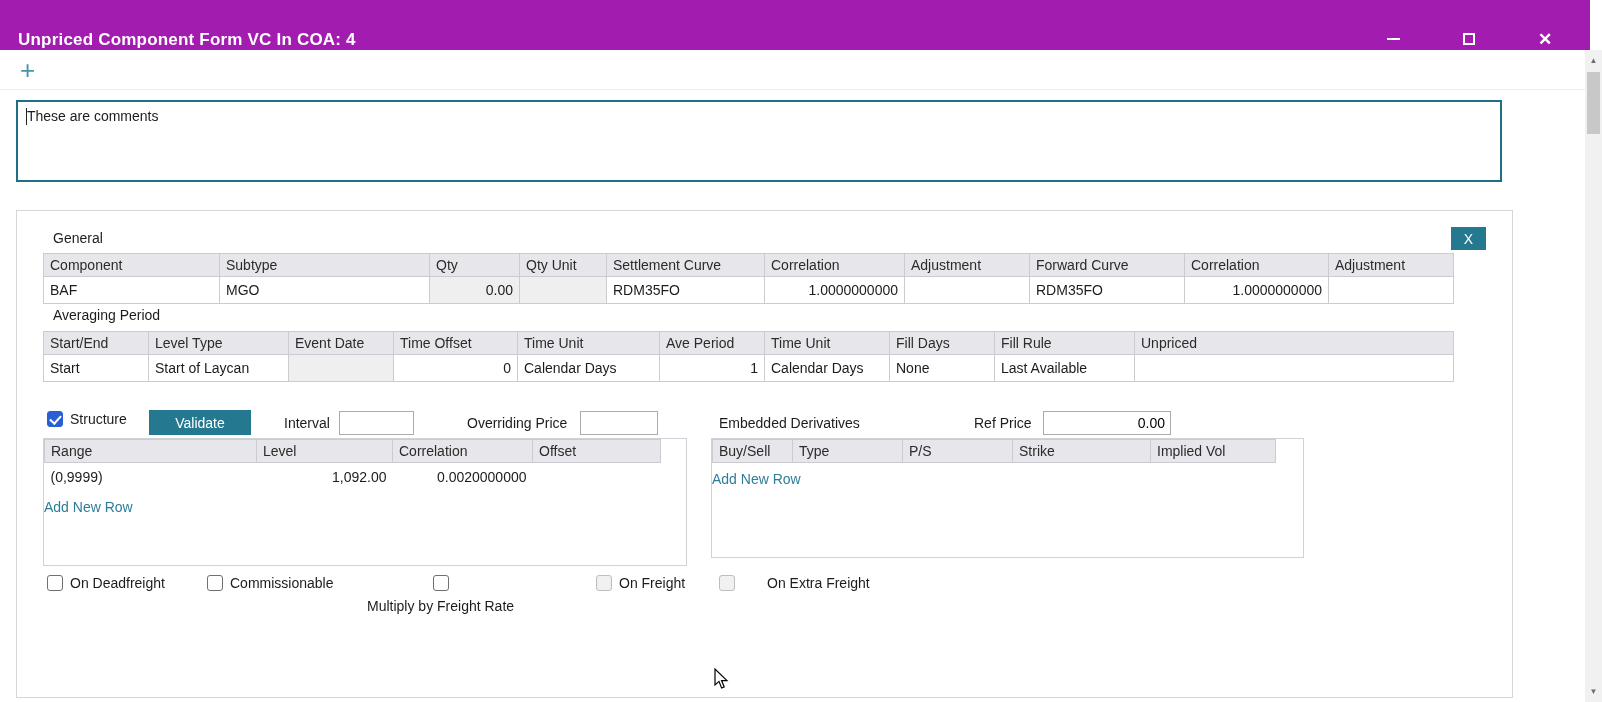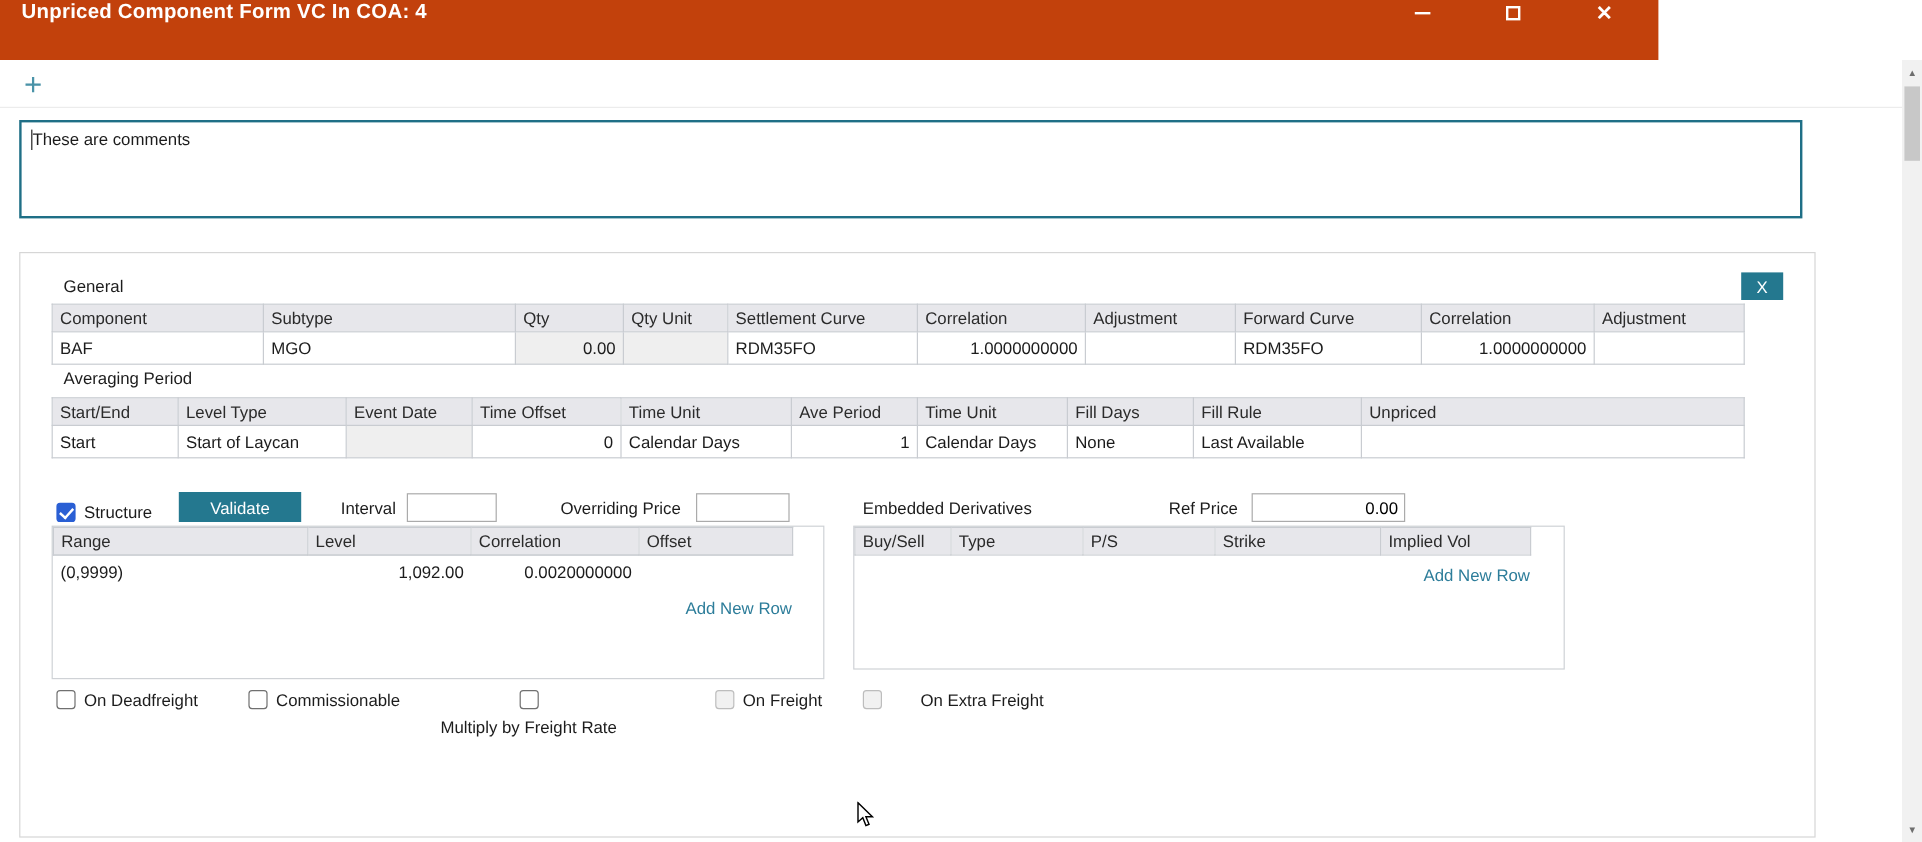--- a/index.html
+++ b/index.html
@@ -7,22 +7,22 @@
   body {
     position:relative;
     font-family:"Liberation Sans", sans-serif;
     font-size:14px;
     color:#1c1c1c;
     background:#ffffff;
   }
 
   
   .titlebar {
-    position:absolute; left:0; top:0; width:1382px; height:50px;
-    background:#c2410c; display:flex; align-items:flex-start; padding:0 18px;
+    position:absolute; left:0; top:0; width:1590px; height:50px;
+    background:#a21caf; display:flex; align-items:flex-end; padding:0 18px;
   }
   .titlebar .title { color:#ffffff; font-weight:bold; font-size:17px; letter-spacing:.2px; }
   .win-controls { margin-left:auto; display:flex; align-items:center; gap:54px; padding-right:16px; }
   .win-btn { width:22px; height:22px; display:flex; align-items:center; justify-content:center; cursor:pointer; }
   .minus-shape { width:13px; height:2px; background:#ffffff; }
   .square-shape { width:12px; height:12px; border:2px solid #ffffff; }
   .close-glyph { color:#ffffff; font-size:17px; font-weight:bold; line-height:1; }
 
   
   .toolbar {
@@ -68,21 +68,21 @@
   .gen-table { position:absolute; left:26px; top:42px; width:1410px; }
   .avg-table { position:absolute; left:26px; top:120px; width:1410px; }
 
   .panel-x-btn {
     position:absolute; left:1434px; top:16px; width:35px; height:23px;
     background:#24788f; color:#ffffff; border:none; font-size:14px;
     font-family:"Liberation Sans", sans-serif; cursor:pointer;
   }
 
   
-  .ctl { position:absolute; top:200px; height:24px; display:flex; align-items:flex-end; }
+  .ctl { position:absolute; top:200px; height:24px; display:flex; align-items:flex-start; }
   .btn-teal {
     background:#24788f; color:#ffffff; border:none; width:102px; height:25px;
     font-size:14px; font-family:"Liberation Sans", sans-serif; cursor:pointer;
   }
   input.box {
     height:24px; border:1px solid #ababab; font-family:"Liberation Sans", sans-serif;
     font-size:14px; padding:0 5px;
   }
 
   
@@ -97,21 +97,21 @@
   }
   .cb.disabled { background:#f1f1f1; border-color:#bdbdbd; }
   .cbgroup { position:absolute; display:flex; align-items:center; gap:7px; cursor:default; }
   .cbgroup .cblabel { white-space:nowrap; }
 
   
   .subbox { position:absolute; top:227px; border:1px solid #cfd2d6; background:#ffffff; }
   .subbox table { width:auto; }
   .subbox td { border:none; padding:2px 6px; height:28px; white-space:nowrap; }
   .add-row-link {
-    position:absolute; width:100%; text-align:right; color:#2d7d9a; cursor:pointer; font-size:14px;
+    position:absolute; width:100%; text-align:left; color:#2d7d9a; cursor:pointer; font-size:14px;
   }
 
   
   .scrollbar {
     position:absolute; right:0; top:50px; width:17px; height:652px; background:#f1f1f1;
   }
   .sb-arrow { position:absolute; left:0; width:17px; height:17px; display:flex; align-items:center; justify-content:center; color:#6e6e6e; font-size:8px; }
   .sb-arrow.up { top:2px; }
   .sb-arrow.down { bottom:2px; }
   .sb-thumb { position:absolute; left:2px; top:22px; width:13px; height:62px; background:#c8c8c8; }

